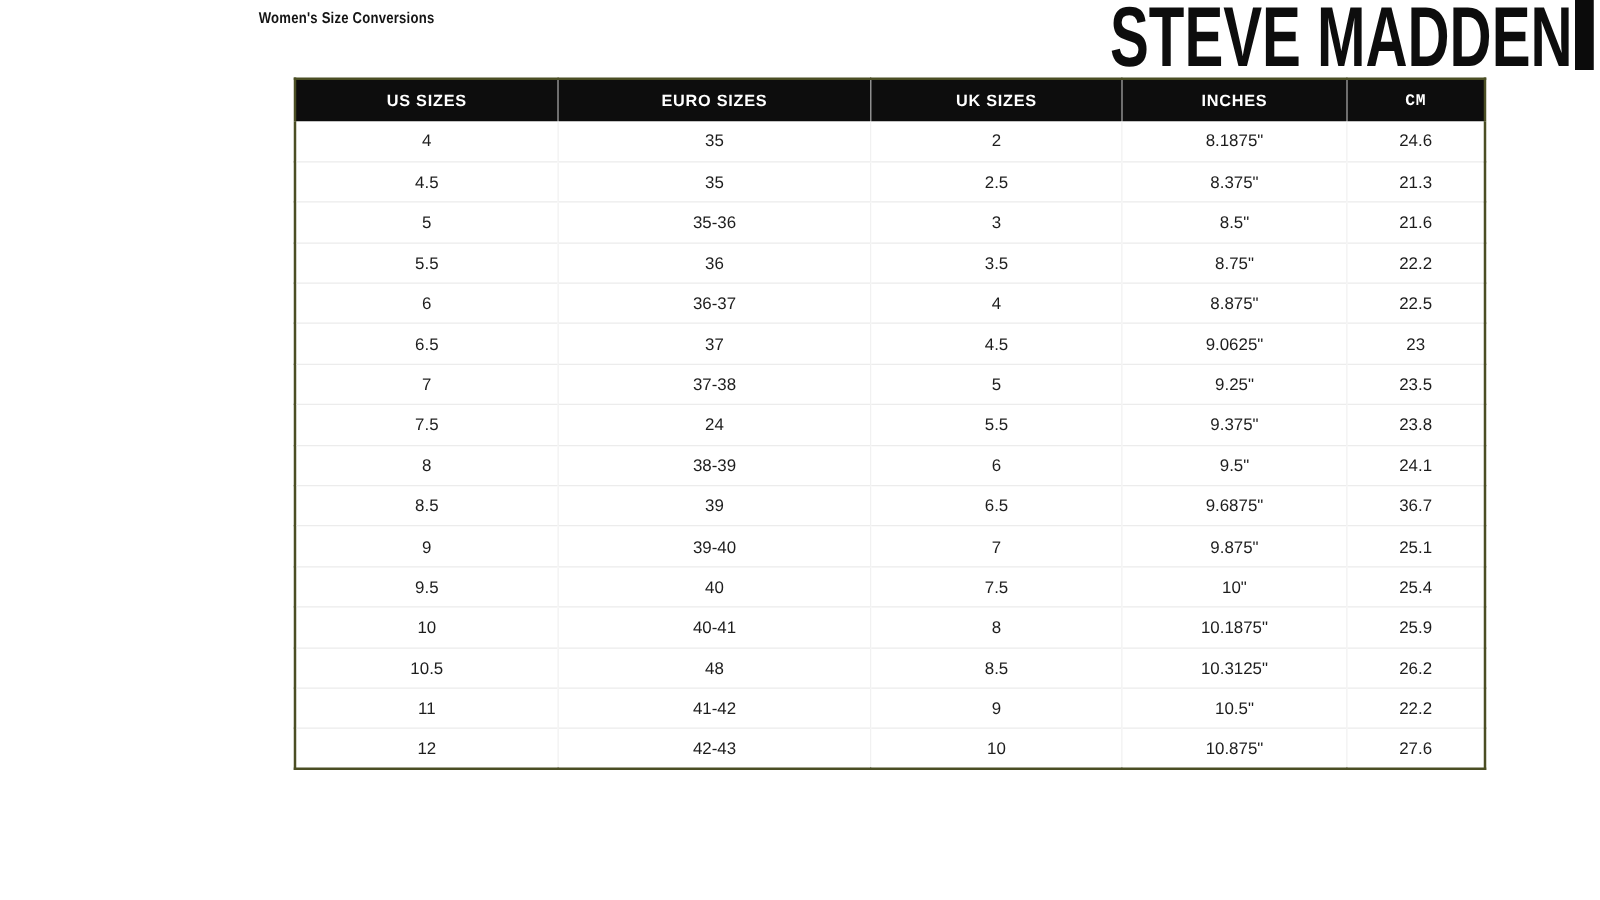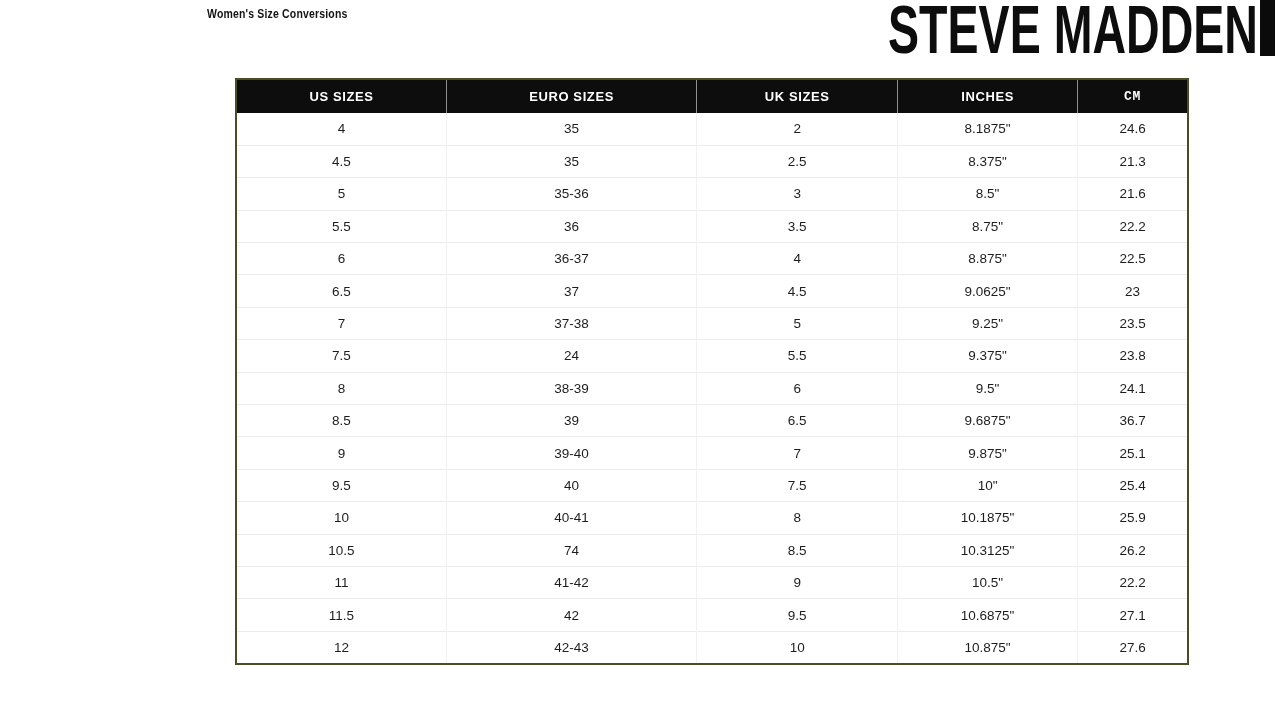--- a/index.html
+++ b/index.html
@@ -37,21 +37,21 @@
     position: absolute;
     top: 0;
     right: 5px;
     width: 15px;
     height: 56px;
     background: #0b0b0b;
   }
   .table-wrap {
     position: absolute;
     left: 207px;
-    top: 78px;
+    top: 62px;
     width: 954px;
     padding-left: 28px;
   }
   table.size-table {
     width: 100%;
     border-collapse: collapse;
     table-layout: fixed;
     background: #ffffff;
     border: 2px solid #4b4e24;
   }
@@ -206,40 +206,33 @@
         </tr>
         <tr>
           <td>10</td>
           <td>40-41</td>
           <td>8</td>
           <td>10.1875"</td>
           <td>25.9</td>
         </tr>
         <tr>
           <td>10.5</td>
-          <td>74</td>
+          <td>48</td>
           <td>8.5</td>
           <td>10.3125"</td>
           <td>26.2</td>
         </tr>
         <tr>
           <td>11</td>
           <td>41-42</td>
           <td>9</td>
           <td>10.5"</td>
           <td>22.2</td>
         </tr>
         <tr>
-          <td>11.5</td>
-          <td>42</td>
-          <td>9.5</td>
-          <td>10.6875"</td>
-          <td>27.1</td>
-        </tr>
-        <tr>
           <td>12</td>
           <td>42-43</td>
           <td>10</td>
           <td>10.875"</td>
           <td>27.6</td>
         </tr>
       </tbody>
   </table>
 </div>
 

